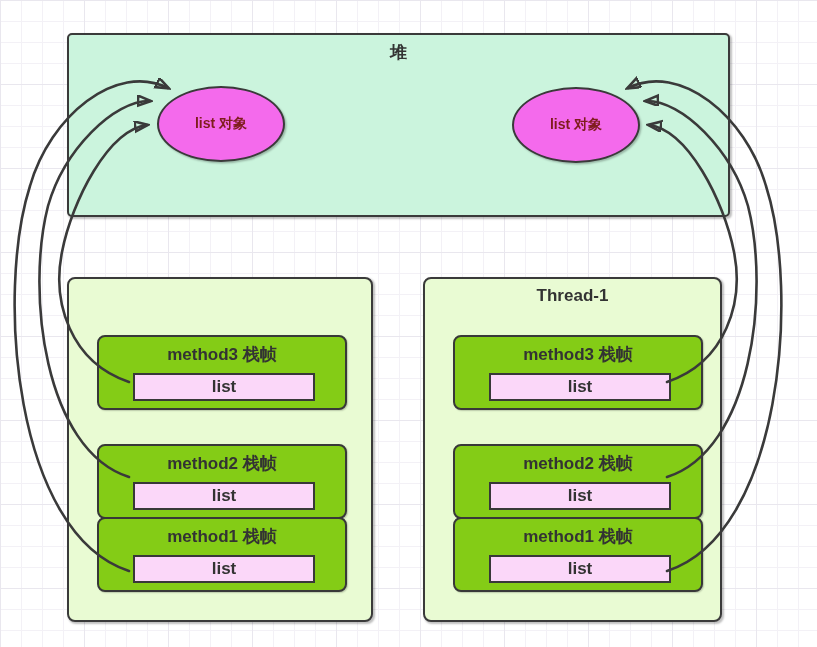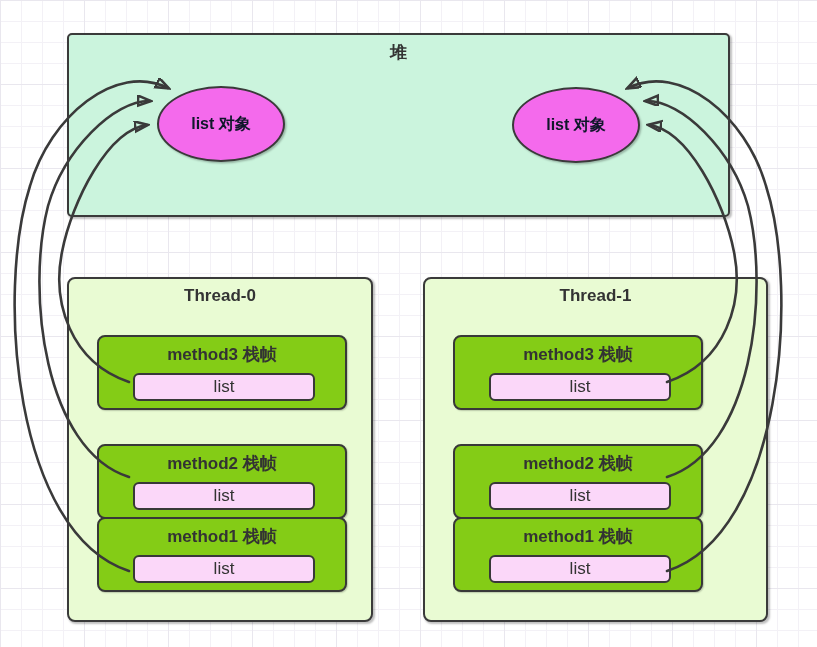--- a/index.html
+++ b/index.html
@@ -23,55 +23,55 @@
     box-shadow:1.5px 1.5px 2px rgba(0,0,0,0.25);
   }
   .heap-title{
     position:absolute;left:0;top:6px;width:100%;
     text-align:center;font-size:17px;font-weight:700;color:#333333;
   }
   .hobject{
     width:128px;height:76px;border-radius:50%;
     background:#f46aec;
     display:flex;align-items:center;justify-content:center;
-    font-size:16px;font-weight:700;color:#0f172a;
+    font-size:14px;font-weight:700;color:#7f1d1d;
     box-shadow:1.5px 1.5px 2px rgba(0,0,0,0.25);
   }
   .hobject.left{left:157px;top:86px;}
   .hobject.right{left:512px;top:87px;}
   .thread{
     top:277px;width:306px;height:345px;
     background:#e9fbd3;border-radius:8px;
     box-shadow:1.5px 1.5px 2px rgba(0,0,0,0.25);
   }
   .thread.t0{left:67px;}
-  .thread.t1{left:423px;width:345px;padding-left:8px;}
+  .thread.t1{left:423px;width:299px;padding-left:8px;}
   .thread-title{
     position:absolute;left:0;top:7px;width:100%;
     text-align:center;font-size:17px;font-weight:700;color:#333333;
   }
   .frame{
     left:28px;width:250px;height:75px;
     background:#84cc16;border-radius:8px;
     border:2px solid #383838;
     box-shadow:1px 1px 1.5px rgba(0,0,0,0.2);
   }
   .frame.f3{top:56px;}
   .frame.f2{top:165px;}
   .frame.f1{top:238px;}
   .frame-title{
     position:absolute;left:0;top:6px;width:100%;
     text-align:center;font-size:17px;font-weight:700;color:#333333;
   }
   .variable{
     position:absolute;left:34px;top:36px;width:182px;height:28px;
     box-sizing:border-box;
-    background:#fbd7f9;border:2px solid #383838;border-radius:6px;
+    background:#fbd7f9;border:2px solid #383838;border-radius:0;
     display:flex;align-items:center;justify-content:center;
-    font-size:17px;font-weight:400;color:#333333;
+    font-size:17px;font-weight:700;color:#333333;
   }
   .arrows{
     position:absolute;left:0;top:0;width:817px;height:647px;
     pointer-events:none;z-index:10;
   }
   .arrows path{fill:none;stroke:#3a3a3a;stroke-width:2.6px;stroke-linecap:round;}
 </style>
 </head>
 <body>
 
@@ -81,21 +81,20 @@
     <div class="heap-title">堆</div>
   </div>
   <div class="shape hobject left">
     <span>list 对象</span>
   </div>
   <div class="shape hobject right">
     <span>list 对象</span>
   </div>
 
   <div class="shape thread t0">
-    <div class="thread-title">Thread-0</div>
     <div class="shape frame f3">
       <div class="frame-title">method3 栈帧</div>
       <div class="variable">
         <span>list</span>
       </div>
     </div>
     <div class="shape frame f2">
       <div class="frame-title">method2 栈帧</div>
       <div class="variable">
         <span>list</span>

